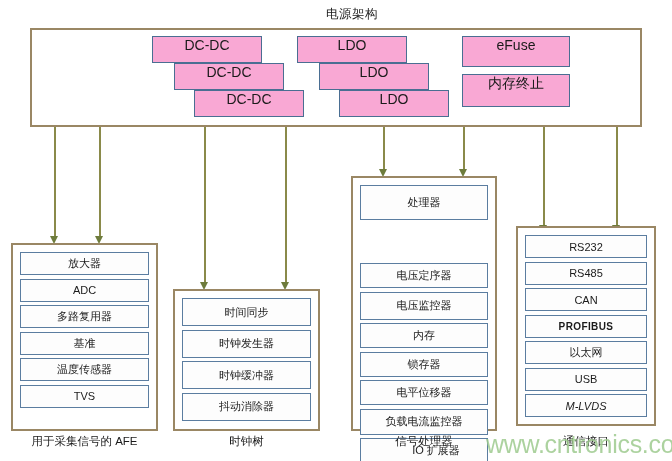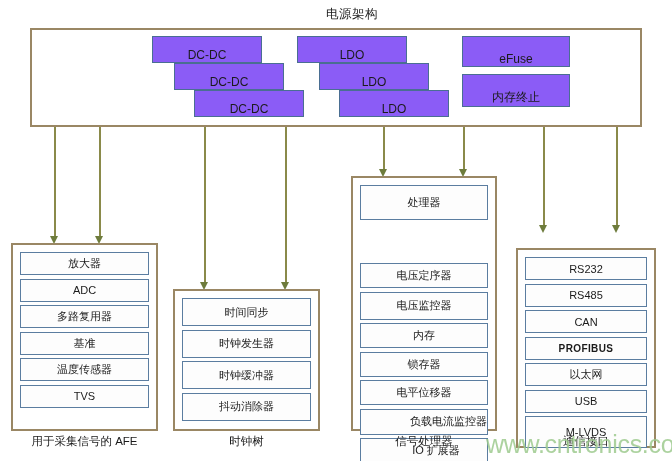--- a/index.html
+++ b/index.html
@@ -73,25 +73,25 @@
     color: #1a1a1a;
     text-align: center;
     white-space: nowrap;
   }
 
   
   .rail-box {
     position: absolute;
     box-sizing: border-box;
     border: 1.4px solid #4a6e92;
-    background: #8b5cf6;
+    background: #f9a8d4;
     display: flex;
-    align-items: flex-end;
+    align-items: flex-start;
     justify-content: center;
-    font-size: 12px;
+    font-size: 14px;
     color: #1b1b1b;
     white-space: nowrap;
   }
 
   
   .conn-line {
     position: absolute;
     width: 1.6px;
     background: #8a8a4a;
   }
@@ -227,51 +227,51 @@
         </div>
       <div class="leaf stacked" style="height:25px;">
           <span>内存</span>
         </div>
       <div class="leaf stacked" style="height:25px;">
           <span>锁存器</span>
         </div>
       <div class="leaf stacked" style="height:25px;">
           <span>电平位移器</span>
         </div>
-      <div class="leaf stacked" style="height:26px;justify-content:flex-end;">
+      <div class="leaf stacked" style="height:26px;">
           <span>负载电流监控器</span>
         </div>
       <div class="leaf stacked" style="height:25px;padding-left:24px;">
           <span>IO 扩展器</span>
         </div>
     </div>
   </div>
   <div class="group-caption" style="left:351px; top:434px; width:146px;">信号处理器</div>
 
-  <div class="group-box" style="left:516px; top:248px; width:140px; height:200px;">
+  <div class="group-box" style="left:516px; top:226px; width:140px; height:200px;">
     <div class="stack-wrap">
       <div class="leaf stacked" style="height:23px;">
           <span>RS232</span>
         </div>
       <div class="leaf stacked" style="height:23px;">
           <span>RS485</span>
         </div>
       <div class="leaf stacked" style="height:23px;">
           <span>CAN</span>
         </div>
       <div class="leaf stacked bold" style="height:23px;">
           <span>PROFIBUS</span>
         </div>
       <div class="leaf stacked" style="height:23px;">
           <span>以太网</span>
         </div>
       <div class="leaf stacked" style="height:23px;">
           <span>USB</span>
         </div>
-      <div class="leaf stacked" style="height:32px;">
+      <div class="leaf stacked" style="height:23px;font-style:italic;">
           <span>M-LVDS</span>
         </div>
     </div>
   </div>
   <div class="group-caption" style="left:516px; top:434px; width:140px;">通信接口</div>
 
   <div class="watermark">www.cntronics.com</div>
 
 </div>
 

